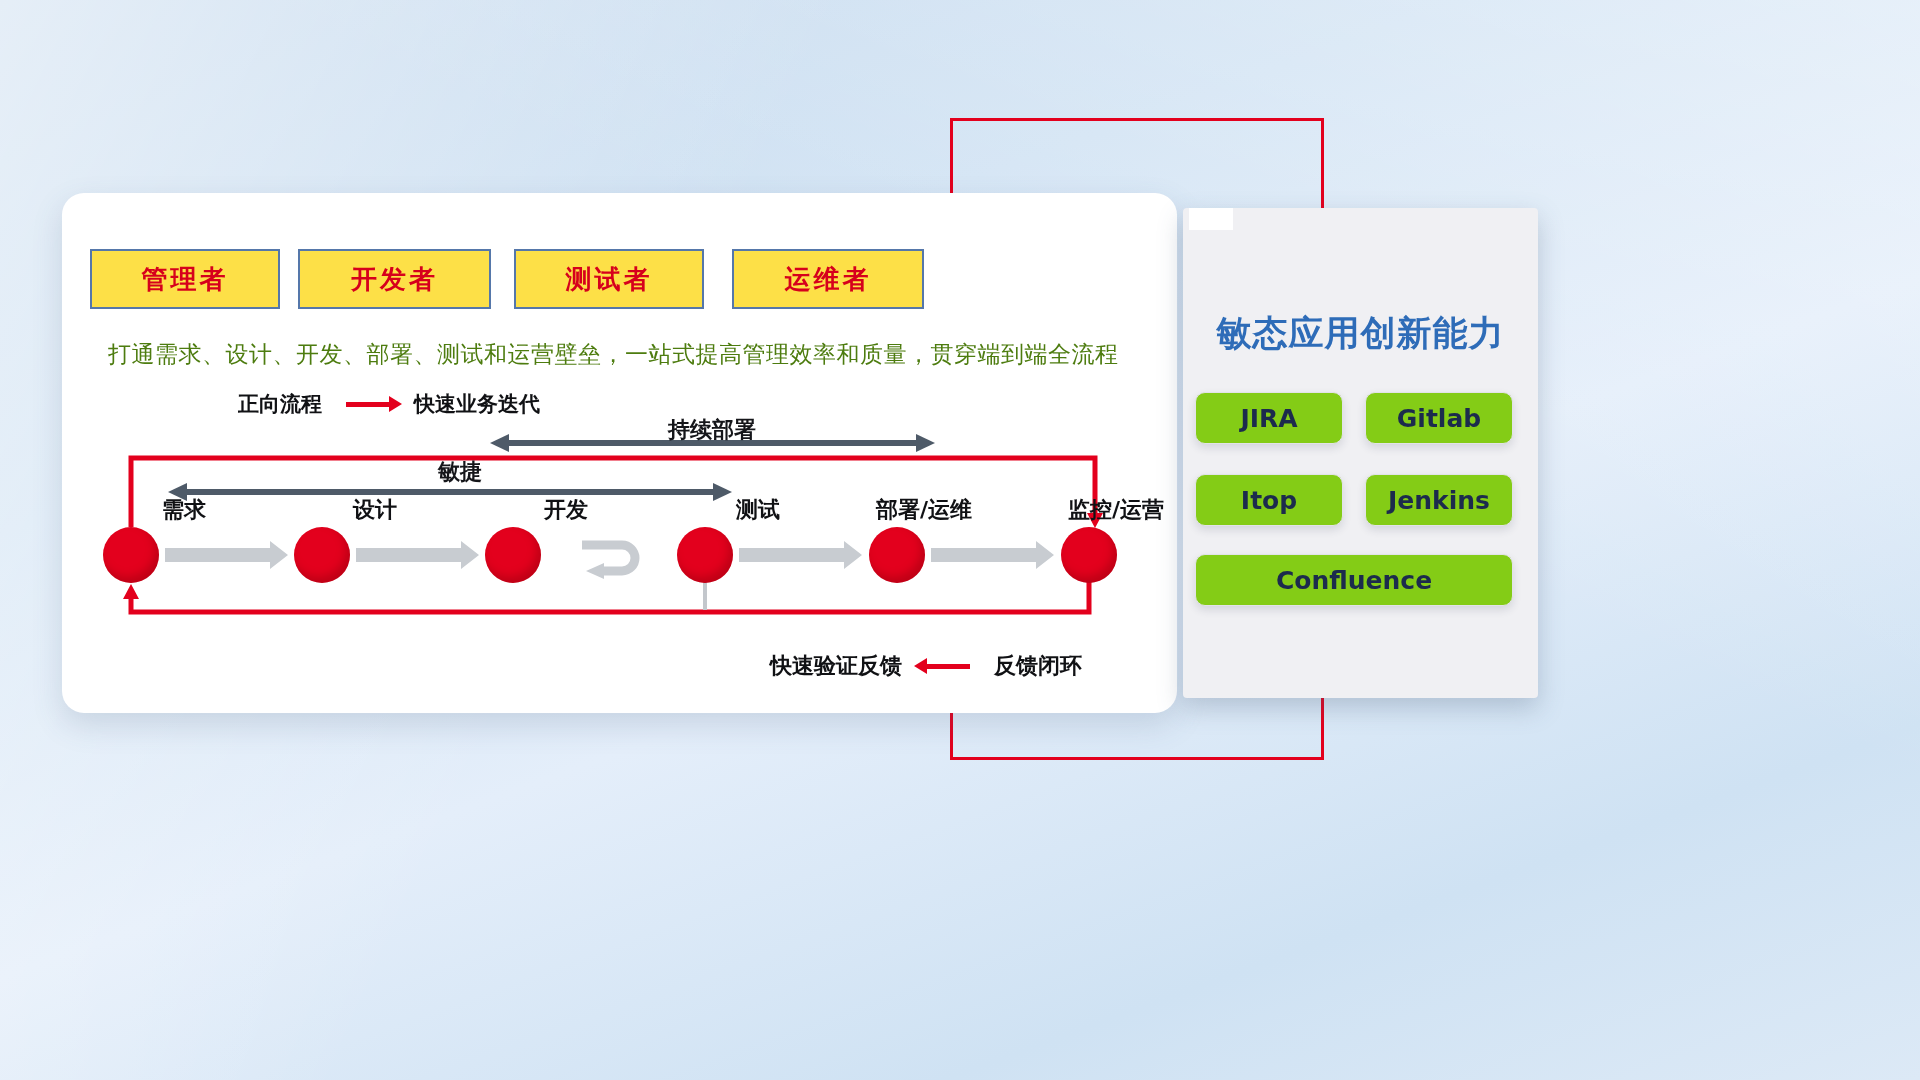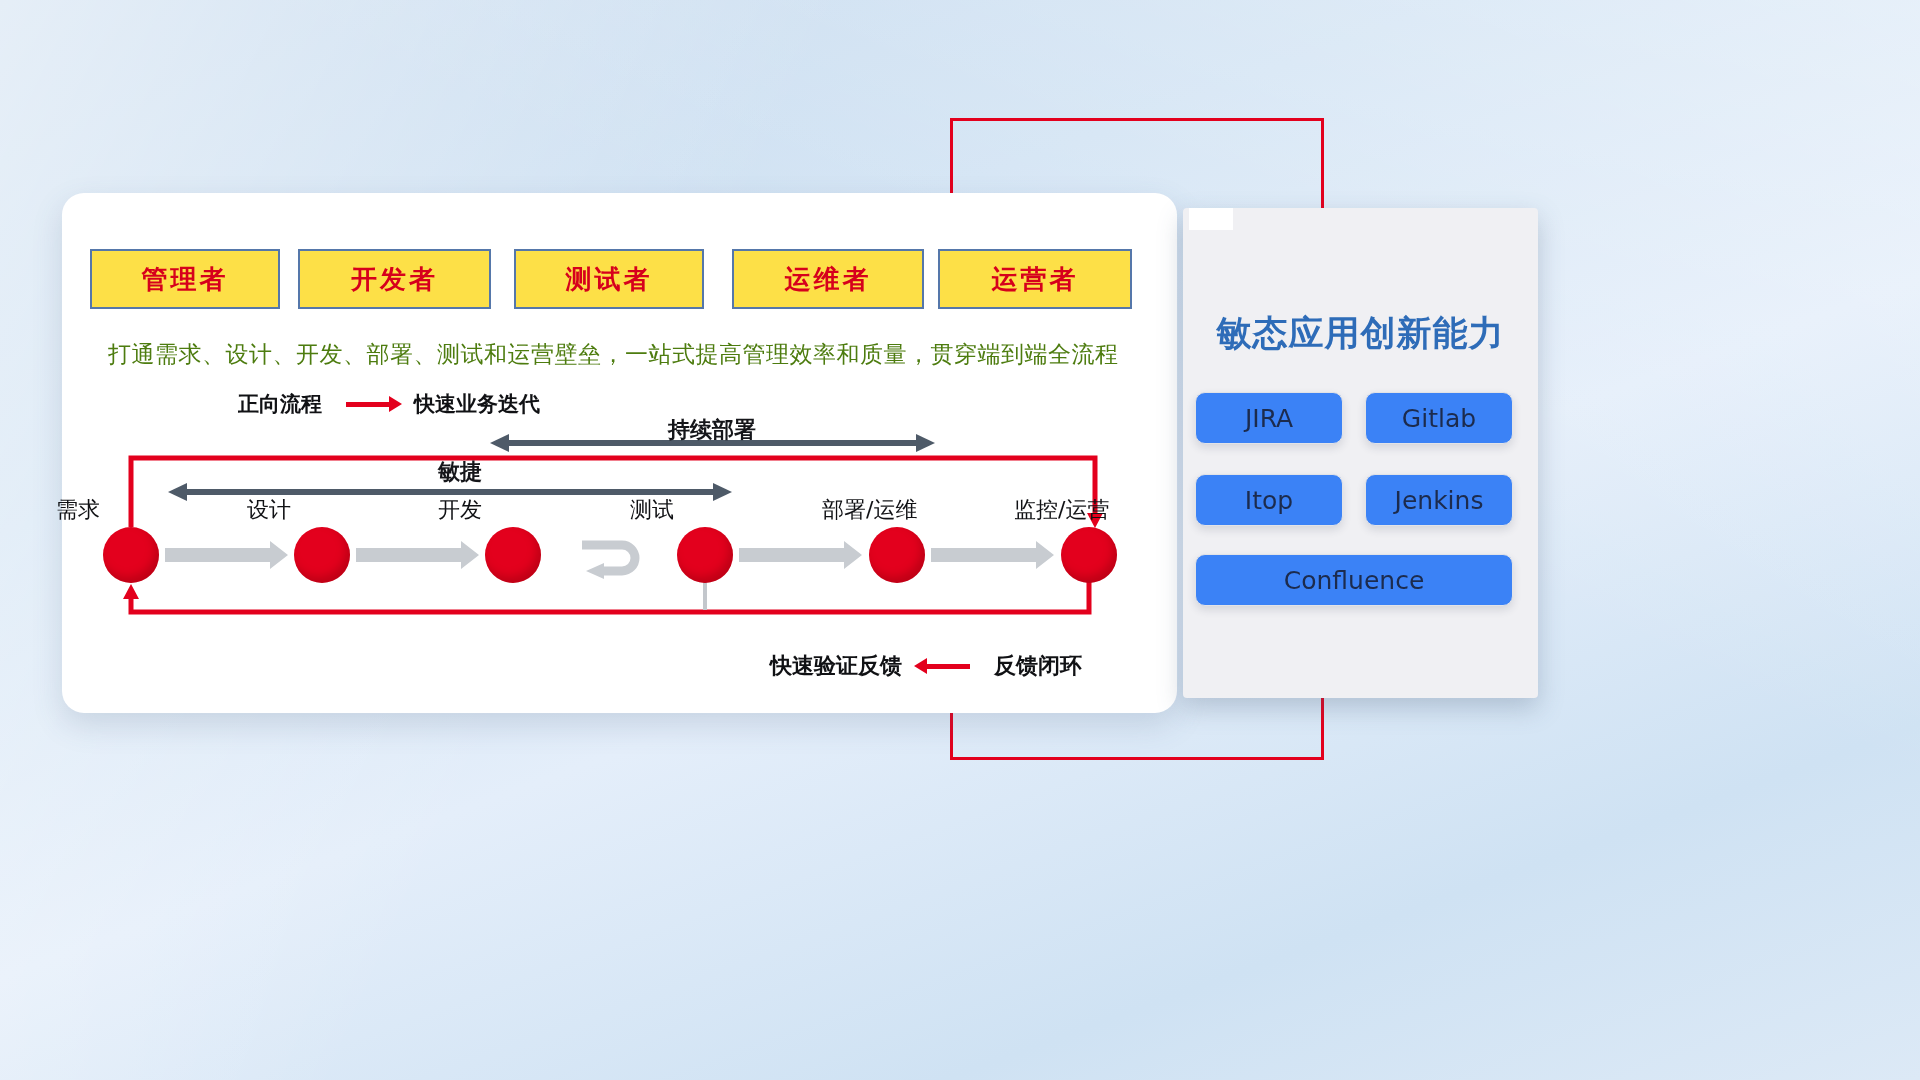--- a/index.html
+++ b/index.html
@@ -24,31 +24,31 @@
   .legend.feedback{left:708px;top:458px;font-size:22px}
   .arr{position:relative;display:inline-block;width:44px;height:5px;background:var(--accent-red)}
   .arr.right::after{content:"";position:absolute;right:-12px;top:-6px;
     border-left:13px solid var(--accent-red);border-top:8.5px solid transparent;border-bottom:8.5px solid transparent}
   .arr.left::before{content:"";position:absolute;left:-12px;top:-6px;
     border-right:13px solid var(--accent-red);border-top:8.5px solid transparent;border-bottom:8.5px solid transparent}
   .flow-label{position:absolute;font-size:22px;font-weight:bold;color:#15161a;text-align:center;z-index:3}
   .diagram-svg{position:absolute;left:0;top:0;z-index:1}
   .node{position:absolute;top:334px;width:56px;height:56px;border-radius:50%;
     background:var(--accent-red);box-shadow:inset -4px -6px 9px rgba(125,0,10,.35);z-index:2}
-  .node-label{position:absolute;top:302px;width:150px;text-align:left;font-size:22px;
-    font-weight:normal;color:#101114;z-index:2}
+  .node-label{position:absolute;top:302px;width:150px;text-align:right;font-size:22px;
+    font-weight:bold;color:#101114;z-index:2}
   .side-panel{position:absolute;left:1183px;top:208px;width:355px;height:490px;background:#f0f0f3;
     border-radius:4px;box-shadow:0 10px 26px rgba(70,90,120,.28);z-index:3}
   .panel-tab{position:absolute;left:6px;top:0;width:44px;height:22px;background:#fff}
   .panel-title{position:absolute;width:100%;text-align:center;font-weight:bold;color:var(--title-blue)}
   .panel-title.l1{top:36px;font-size:33px;letter-spacing:6px}
   .panel-title.l2{top:102px;font-size:35px;letter-spacing:1px}
-  .tool{position:absolute;height:52px;background:#3b82f6;border:1px solid #e2e3e7;border-radius:10px;
+  .tool{position:absolute;height:52px;background:#84cc16;border:1px solid #e2e3e7;border-radius:10px;
     box-shadow:0 4px 9px rgba(40,50,80,.14);display:flex;align-items:center;justify-content:center;
-    font-size:25px;font-weight:normal;color:#1c2b4d}
+    font-size:25px;font-weight:bold;color:#1c2b4d}
   
   .s-red{fill:none;stroke:var(--accent-red);stroke-width:5}
   .h-red{fill:var(--accent-red)}
   .s-dark{stroke:var(--arrow-dark);stroke-width:6}
   .h-dark{fill:var(--arrow-dark)}
   .g-poly{fill:var(--arrow-gray)}
   .s-gray{fill:none;stroke:var(--arrow-gray);stroke-width:9}
   .s-thin{stroke:#c3c7cc;stroke-width:4}
 </style>
 </head>
@@ -64,23 +64,20 @@
         <span>管理者</span>
       </div>
     <div class="role-box" style="left:236px;width:193px">
         <span>开发者</span>
       </div>
     <div class="role-box" style="left:452px;width:190px">
         <span>测试者</span>
       </div>
     <div class="role-box" style="left:670px;width:192px">
         <span>运维者</span>
-      </div>
-    <div class="role-box" style="left:876px;width:194px">
-        <span>运营者</span>
       </div>
 
     <div class="headline">打通需求、设计、开发、部署、测试和运营壁垒，一站式提高管理效率和质量，贯穿端到端全流程</div>
 
     <div class="legend forward">
       <span>正向流程</span>
       <span class="arr right"></span>
       <span>快速业务迭代</span>
     </div>
 

